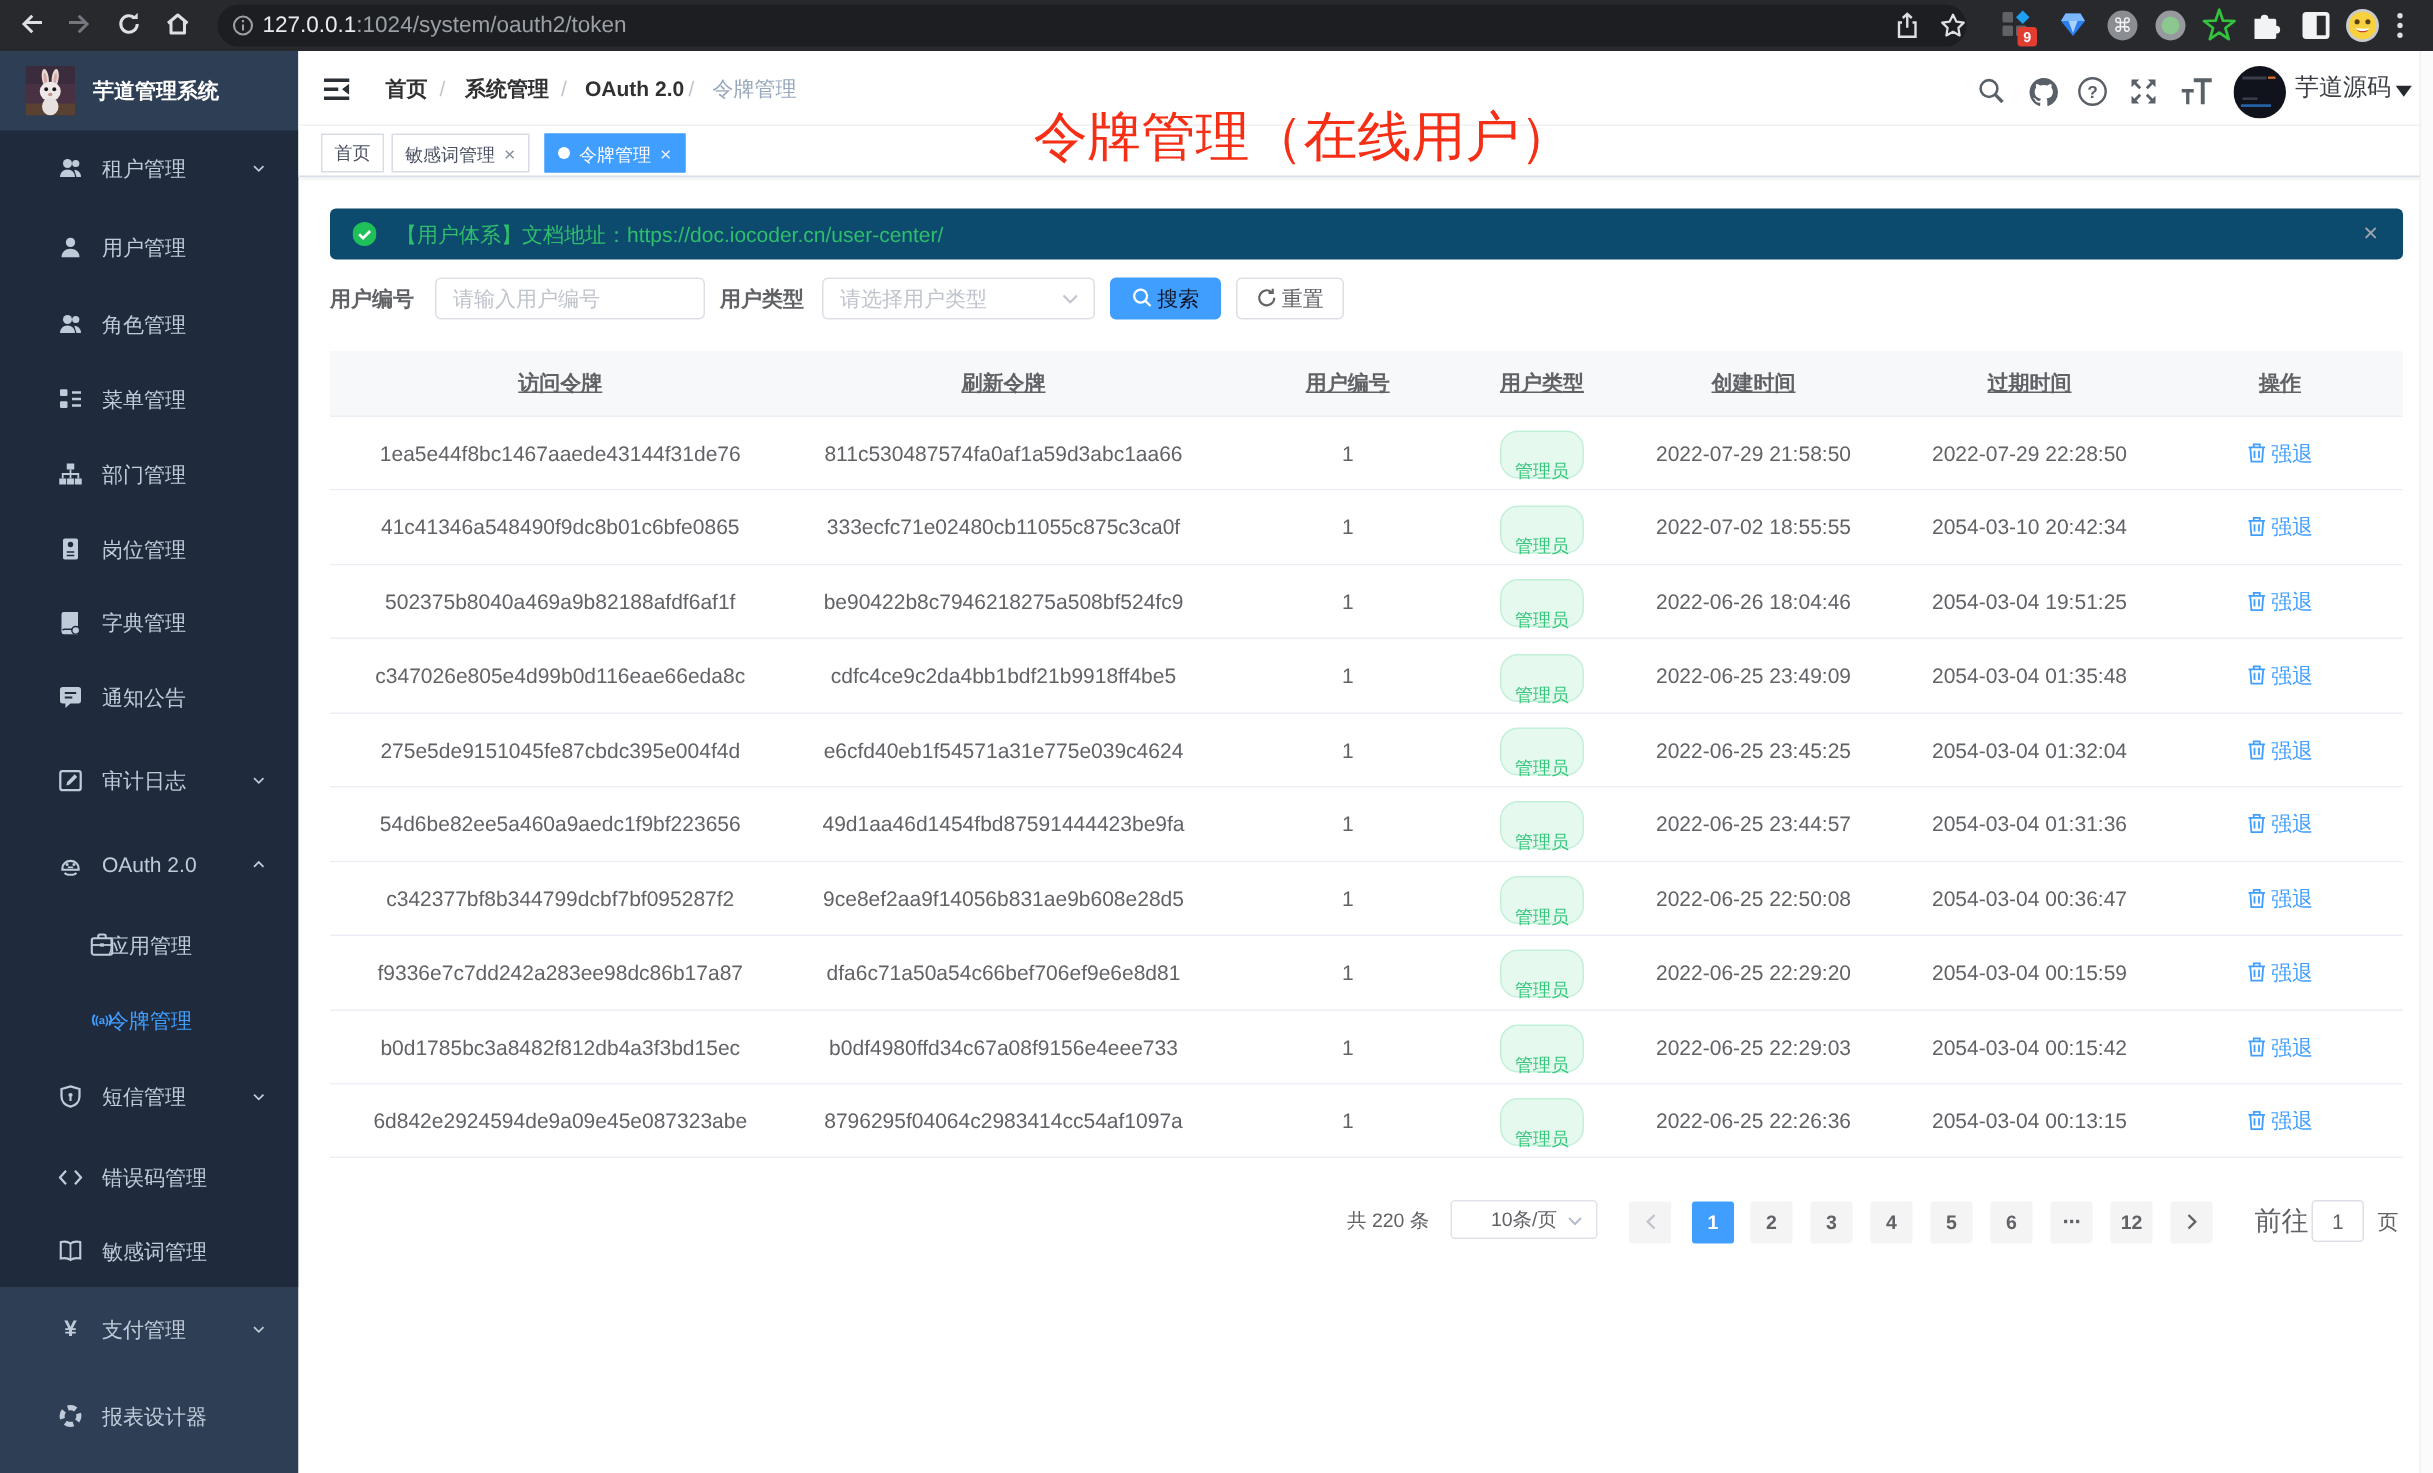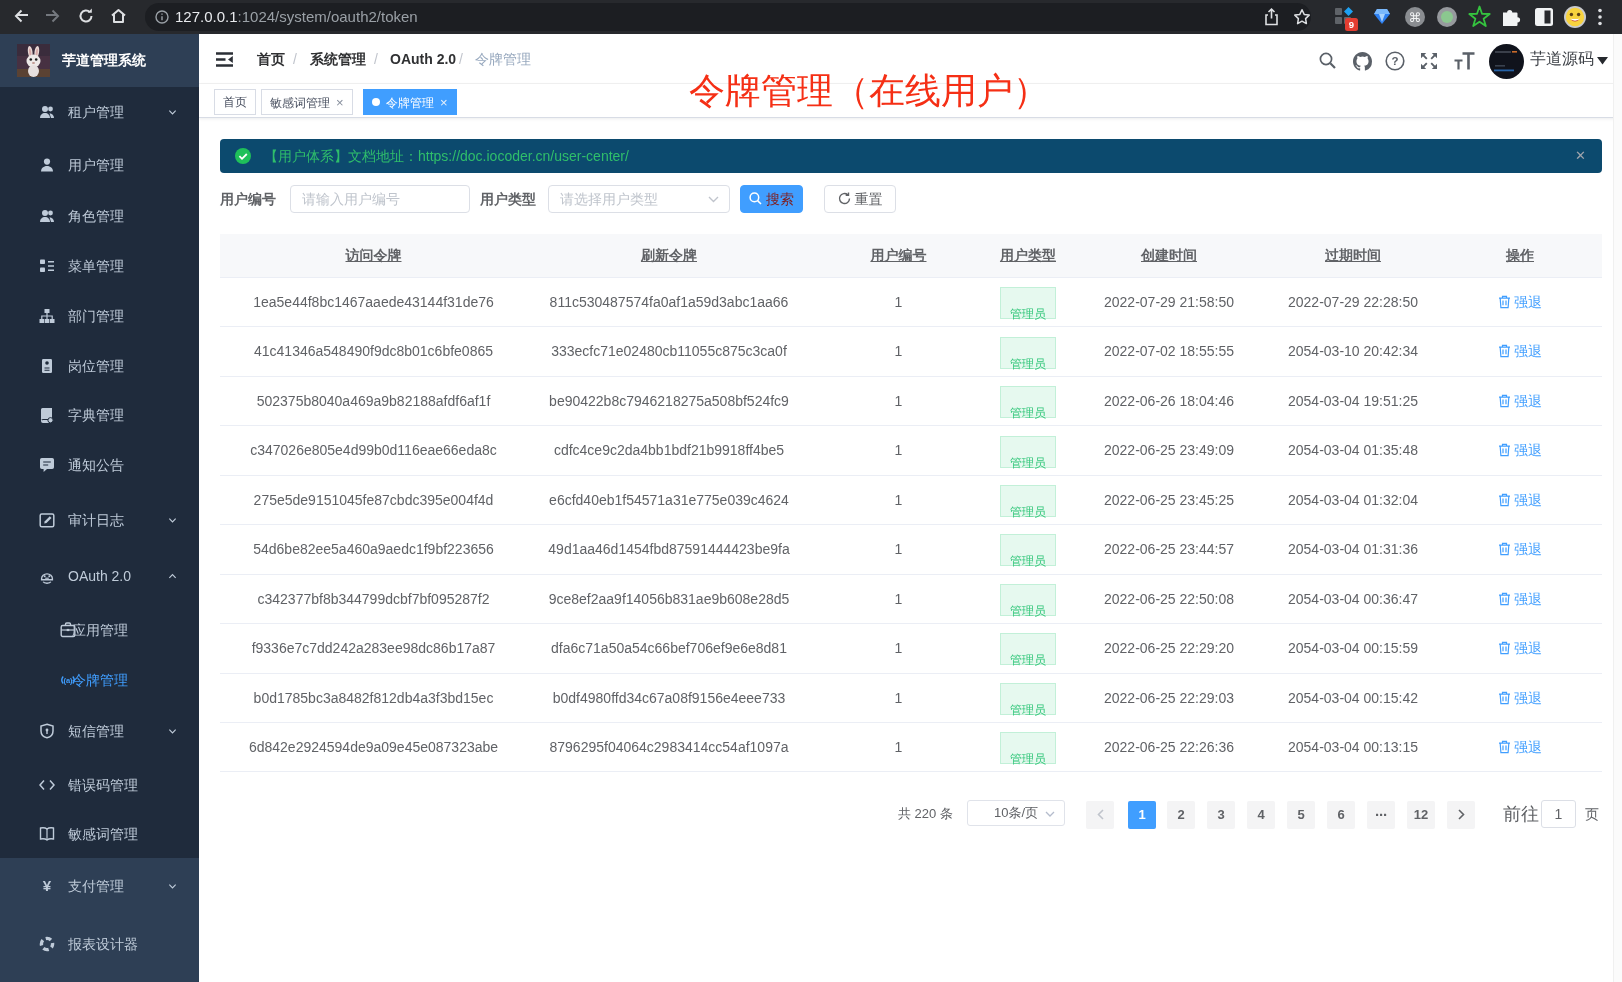--- a/index.html
+++ b/index.html
@@ -33,32 +33,32 @@
   .tag .x { display:inline-block; margin-left:6px; color:#868e9c; font-size:13px; }
   .tag.on { background:#409eff; border-color:#409eff; color:#fff; }
   .tag.on .x { color:#e8f1fb; }
   .tag.on .dot { display:inline-block; width:8px; height:8px; border-radius:50%; background:#fff; margin-right:6px; vertical-align:1px; }
   #redtitle { position:absolute; left:490px; top:33px; font-size:36px; color:#f52f15; font-weight:500; letter-spacing:0; white-space:nowrap; }
   
   #alert { position:absolute; left:21px; top:105px; width:1382px; height:34px; background:#0c4a6e; border-radius:4px; color:#2fbe6b; font-size:14px; line-height:34px; }
   .formlabel { position:absolute; top:151px; height:28px; line-height:28px; font-size:14px; font-weight:700; color:#606266; }
   .ipt { position:absolute; top:151px; height:28px; border:1px solid #dcdfe6; border-radius:4px; background:#fff; font-size:14px; color:#bfc4cc; line-height:26px; padding-left:11px; }
   .btn { position:absolute; top:151px; height:28px; border-radius:4px; font-size:14px; line-height:26px; text-align:center; }
-  #btnsearch { left:541px; width:63px; background:#409eff; border:1px solid #409eff; color:#7f1d1d; }
+  #btnsearch { left:541px; width:74px; background:#409eff; border:1px solid #409eff; color:#0f172a; }
   #btnreset { left:625px; width:72px; background:#fff; border:1px solid #dcdfe6; color:#606266; }
   
   #tbl { position:absolute; left:21px; top:200px; width:1382px; }
   .trow { display:flex; width:1382px; border-bottom:1px solid #ebeef5; }
   .trow.head { background:#f7f8fa; height:44px; font-weight:700; }
   .trow.head .td { line-height:43px; color:#606266;text-decoration:underline; }
   .trow.data { background:#fff; height:49.45px; }
   .trow.data .td { line-height:48.5px; color:#606266; }
   .td { font-size:14px; text-align:center; overflow:hidden; white-space:nowrap; }
   .c1{width:307px;} .c2{width:284px;} .c3{width:175px;} .c4{width:84px;} .c5{width:198px;} .c6{width:170px;} .c7{width:164px;}
-  .gtag { display:inline-block; height:24px; line-height:22px; padding:15px 9px; background:#e6f9ef; border:1px solid #c2f0d8; border-radius:0; color:#34c77b; font-size:12px; vertical-align:middle; }
+  .gtag { display:inline-block; height:24px; line-height:22px; padding:15px 9px; background:#e6f9ef; border:1px solid #c2f0d8; border-radius:12px; color:#34c77b; font-size:12px; vertical-align:middle; }
   .kick { color:#409eff; font-size:14px; }
   
   .pg { position:absolute; top:766px; height:28px; font-size:13px; color:#606266; }
   .pbtn { position:absolute; top:767px; width:28px; height:28px; border-radius:2px; background:#f4f4f5; color:#606266; text-align:center; line-height:28px; font-size:13px; font-weight:600; }
   .pbtn.on { background:#409eff; color:#fff; }
   #scrollbar { position:absolute; right:0; top:34px; width:9px; height:948px; background:#fbfbfb; border-left:1px solid #f0f0f0; }
 </style>
 </head>
 <body>
 <div id="page">

